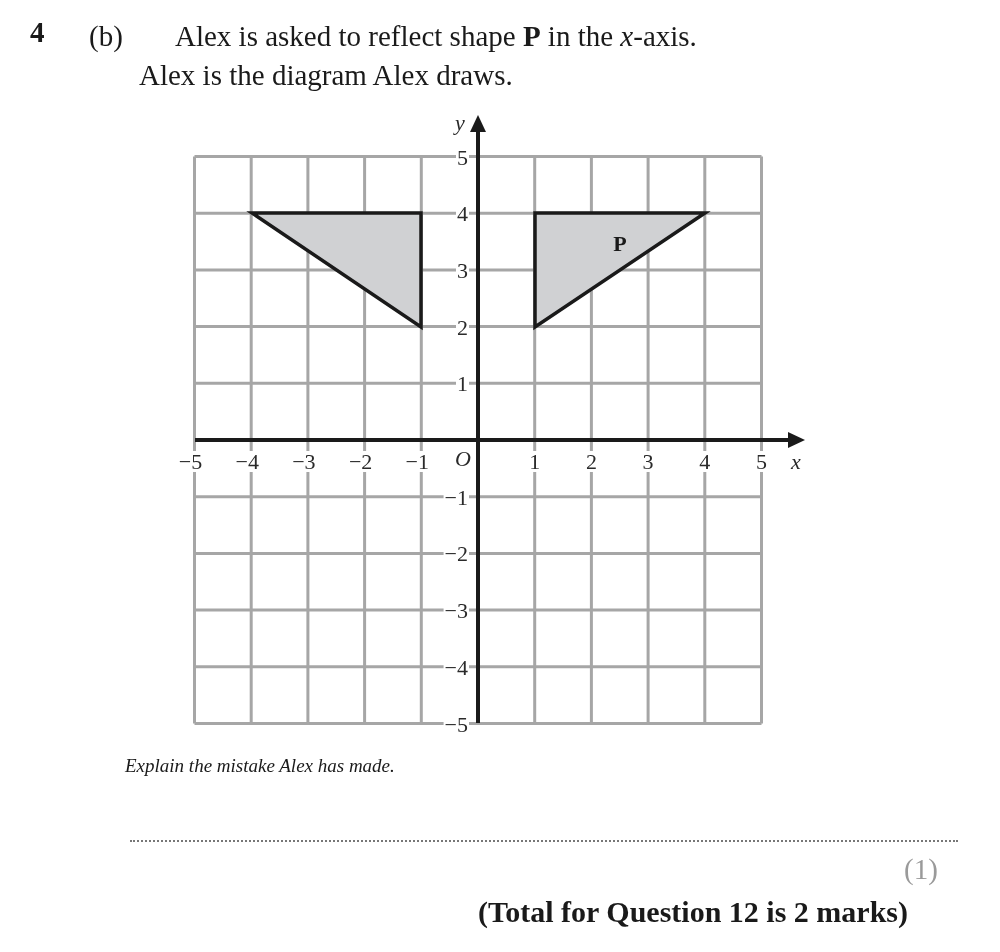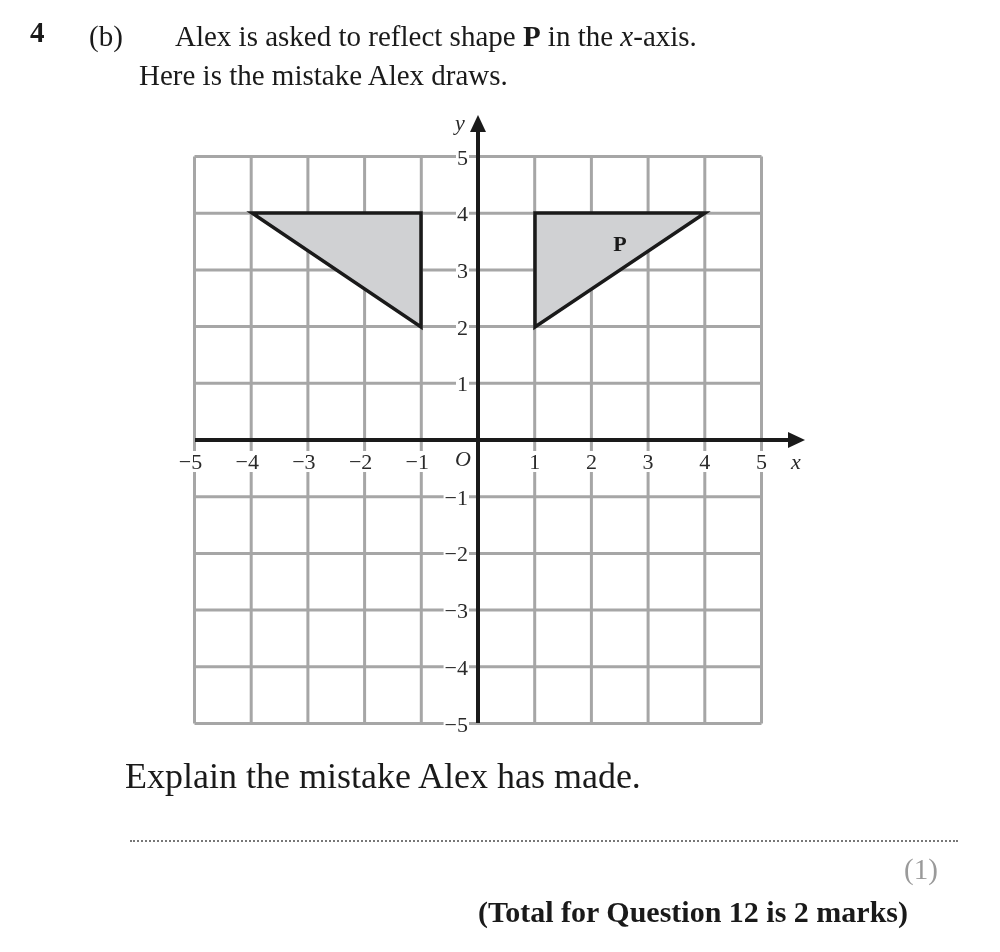--- a/index.html
+++ b/index.html
@@ -3,35 +3,35 @@
 <meta charset="utf-8">
 <style>
   html, body { margin:0; padding:0; background:#ffffff; }
   body { width:1000px; height:952px; position:relative; overflow:hidden;
          font-family:"Liberation Serif","DejaVu Serif",serif; color:#1a1a1a; }
   .abs { position:absolute; white-space:nowrap; }
   .qnum { left:30px; top:16px; font-size:29px; font-weight:bold; }
   .part { left:89px; top:20px; font-size:29px; }
   .line1 { left:139px; top:20px; font-size:29px;margin-left:36px; }
   .line2 { left:139px; top:59px; font-size:29px; }
-  .explain { left:125px; top:755px; font-size:36px; }
+  .explain { left:125px; top:755px; font-size:19px;font-style:italic; }
   .dots { left:130px; top:840px; width:828px; height:0; border-top:2px dotted #777; }
   .marks { left:904px; top:853px; font-size:29px; color:#9a9a9a; }
   .total { left:478px; top:895px; font-size:30px; font-weight:bold; }
   svg { position:absolute; left:0; top:0; }
   .gridline { stroke:#a6a6a6; stroke-width:3; }
   .tick-label { font-family:"Liberation Serif","DejaVu Serif",serif; font-size:22px; fill:#2a2a2a; }
 </style>
 </head>
 <body>
 
 <div class="abs qnum">4</div>
 <div class="abs part">(b)</div>
 <div class="abs line1"><span>Alex is asked to reflect shape </span><b>P</b><span> in the </span><i>x</i><span>-axis.</span></div>
-<div class="abs line2">Here is the mistake Alex draws.</div>
+<div class="abs line2">Alex is the diagram Alex draws.</div>
 
 <svg width="1000" height="952">
   <g id="grid">
       <line x1="194.5" x2="194.5" y1="156.5" y2="723.5" class="gridline"></line>
       <line y1="723.5" y2="723.5" x1="194.5" x2="761.5" class="gridline"></line>
       <line x1="251.2" x2="251.2" y1="156.5" y2="723.5" class="gridline"></line>
       <line y1="666.8" y2="666.8" x1="194.5" x2="761.5" class="gridline"></line>
       <line x1="307.9" x2="307.9" y1="156.5" y2="723.5" class="gridline"></line>
       <line y1="610.1" y2="610.1" x1="194.5" x2="761.5" class="gridline"></line>
       <line x1="364.6" x2="364.6" y1="156.5" y2="723.5" class="gridline"></line>

